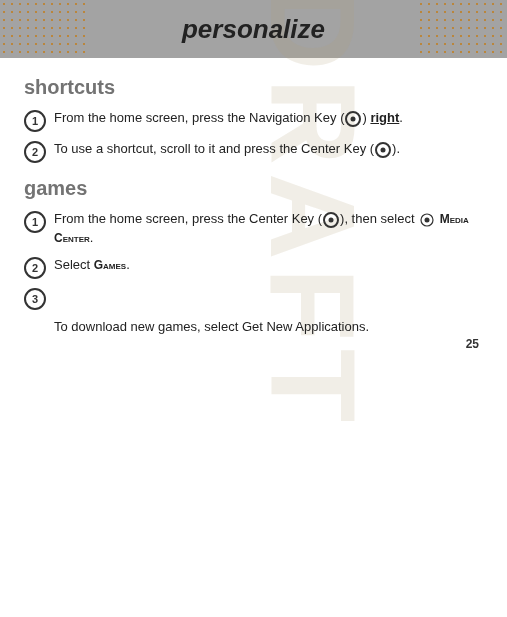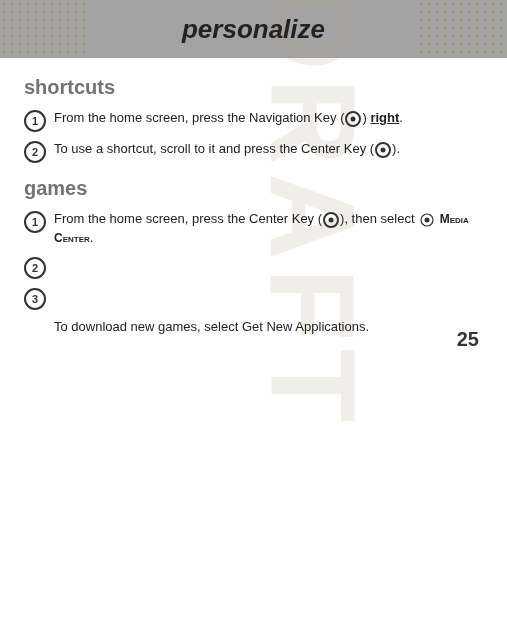--- a/index.html
+++ b/index.html
@@ -163,21 +163,21 @@
     
     .games-section {
       margin-top: 14px;
     }
 
     
     .page-number {
       position: absolute;
       bottom: 10px;
       right: 28px;
-      font-size: 20px;
+      font-size: 12px;
       font-weight: bold;
       color: #333;
     }
 
     
     .draft-watermark {
       position: absolute;
       right: -30px;
       top: 80px;
       font-size: 120px;
@@ -241,20 +241,23 @@
               <circle cx="7" cy="7" r="6" fill="none" stroke="#333" stroke-width="1.2"></circle>
               <circle cx="7" cy="7" r="2.5" fill="#333"></circle>
             </svg>
           </span>
           <span class="small-caps">Media Center</span>.
         </div>
       </div>
 
       <div class="item-row">
         <div class="item-number">2</div>
+        <div class="item-text">
+          Select <span class="small-caps">Games</span>.
+        </div>
       </div>
 
       <div class="item-row">
         <div class="item-number">3</div>
       </div>
 
       <div class="sub-text">
         To download new games, select <span class="small-caps">Get New Applications</span>.
       </div>
     </div>

